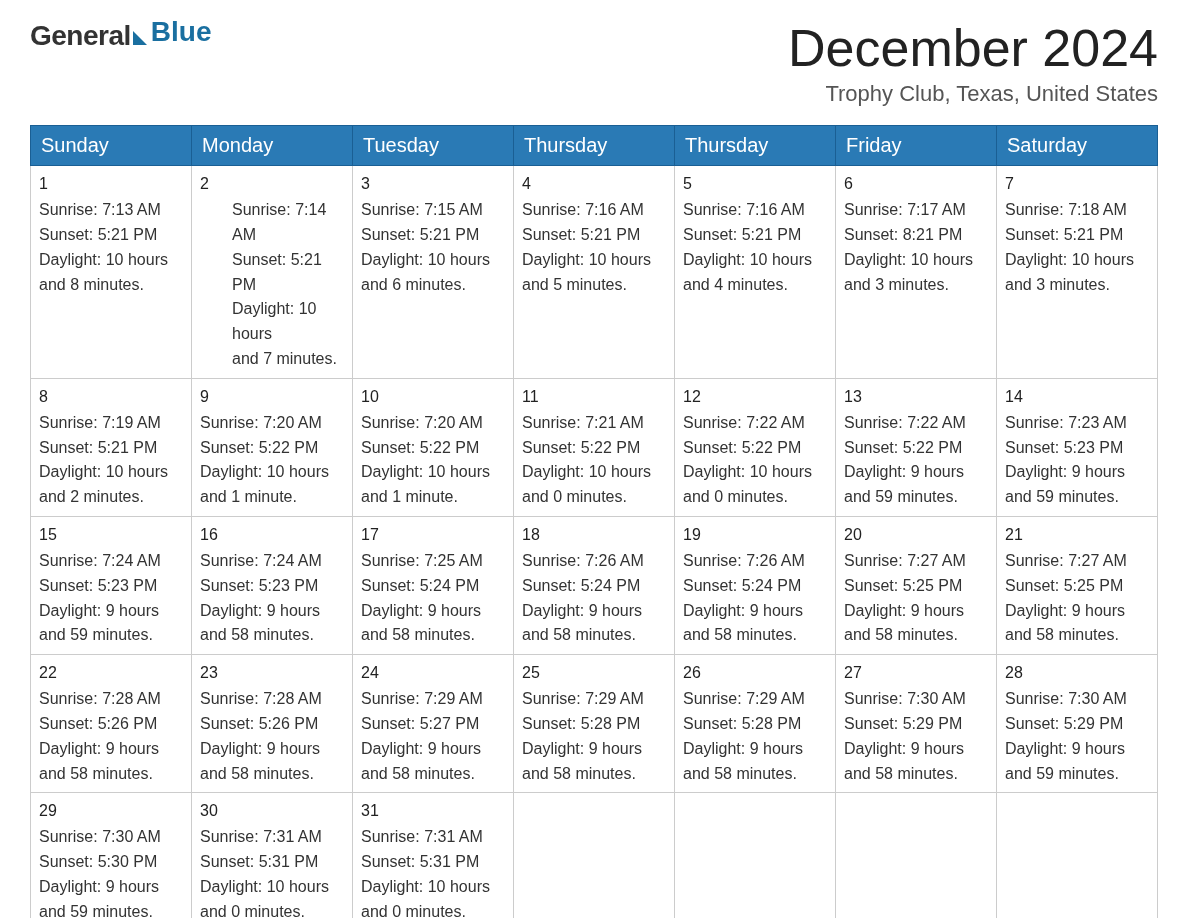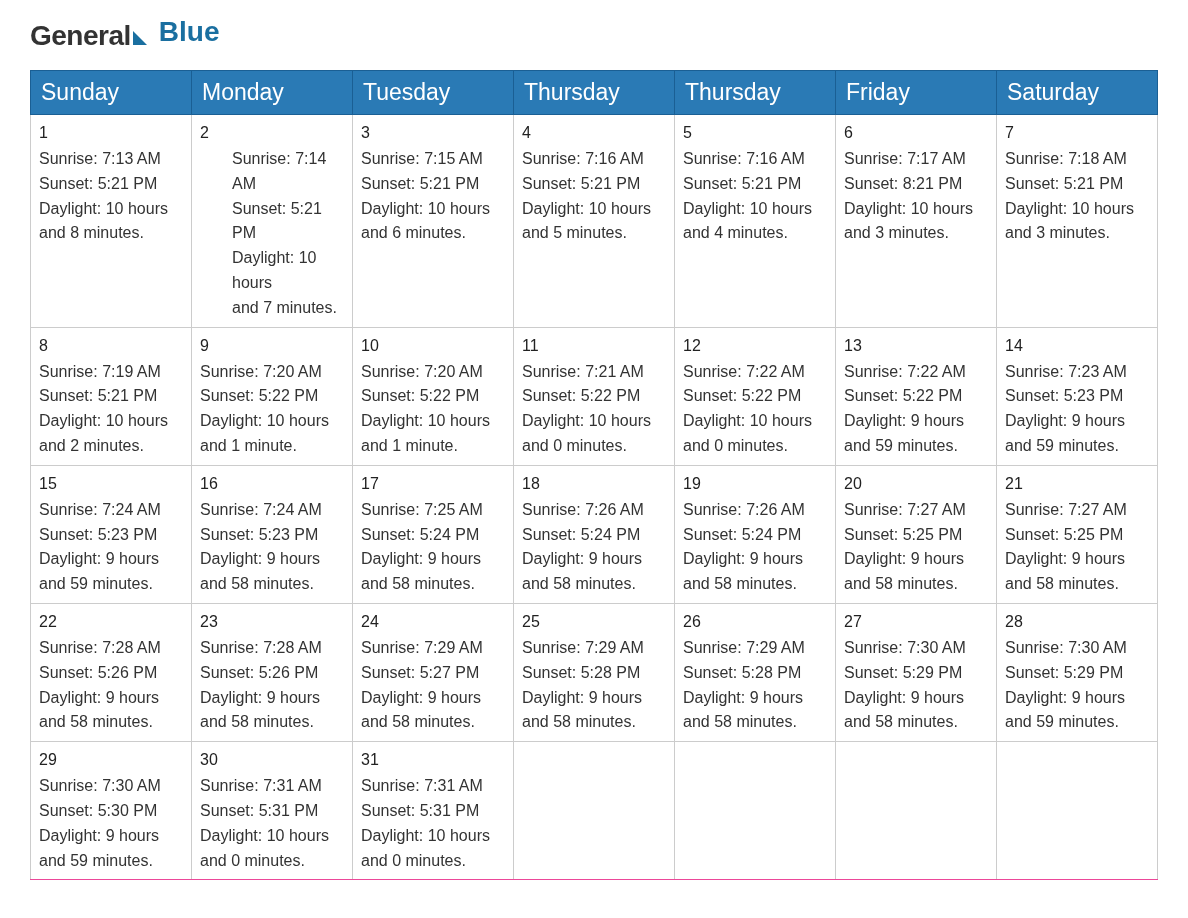--- a/index.html
+++ b/index.html
@@ -38,21 +38,21 @@
       border-top: 14px solid transparent;
       border-bottom: 0px solid transparent;
       margin-left: 2px;
       margin-top: 4px;
     }
     .logo-blue {
       font-size: 28px;
       font-weight: bold;
       color: #1a6fa0;
       margin-top: -4px;
-      margin-left: 12px;
+      margin-left: 4px;
     }
     .title-section {
       text-align: right;
     }
     .month-title {
       font-size: 52px;
       font-weight: normal;
       color: #222;
       line-height: 1.1;
     }
@@ -62,21 +62,21 @@
       margin-top: 4px;
     }
     .calendar {
       width: 100%;
       border-collapse: collapse;
       border: 1px solid #aaa;
     }
     .calendar th {
       background-color: #2a7ab5;
       color: #fff;
-      font-size: 23px;
+      font-size: 20px;
       font-weight: normal;
       padding: 8px 10px;
       text-align: left;
       border: 1px solid #1a5f94;
     }
     .calendar td {
       vertical-align: top;
       padding: 6px 8px;
       border: 1px solid #ccc;
       width: calc(100% / 7);
@@ -107,20 +107,24 @@
 </head>
 <body>
 
 <div class="header">
   <div class="logo">
     <div class="logo-top">
       <span class="logo-general">General</span>
       <div class="logo-triangle"></div>
     </div>
     <span class="logo-blue">Blue</span>
+  </div>
+  <div class="title-section">
+    <div class="month-title">December 2024</div>
+    <div class="location-title">Trophy Club, Texas, United States</div>
   </div>
 </div>
 
 <table class="calendar">
   <thead>
     <tr>
     <th>Sunday</th>
         <th>Monday</th>
         <th>Tuesday</th>
         <th>Thursday</th>

